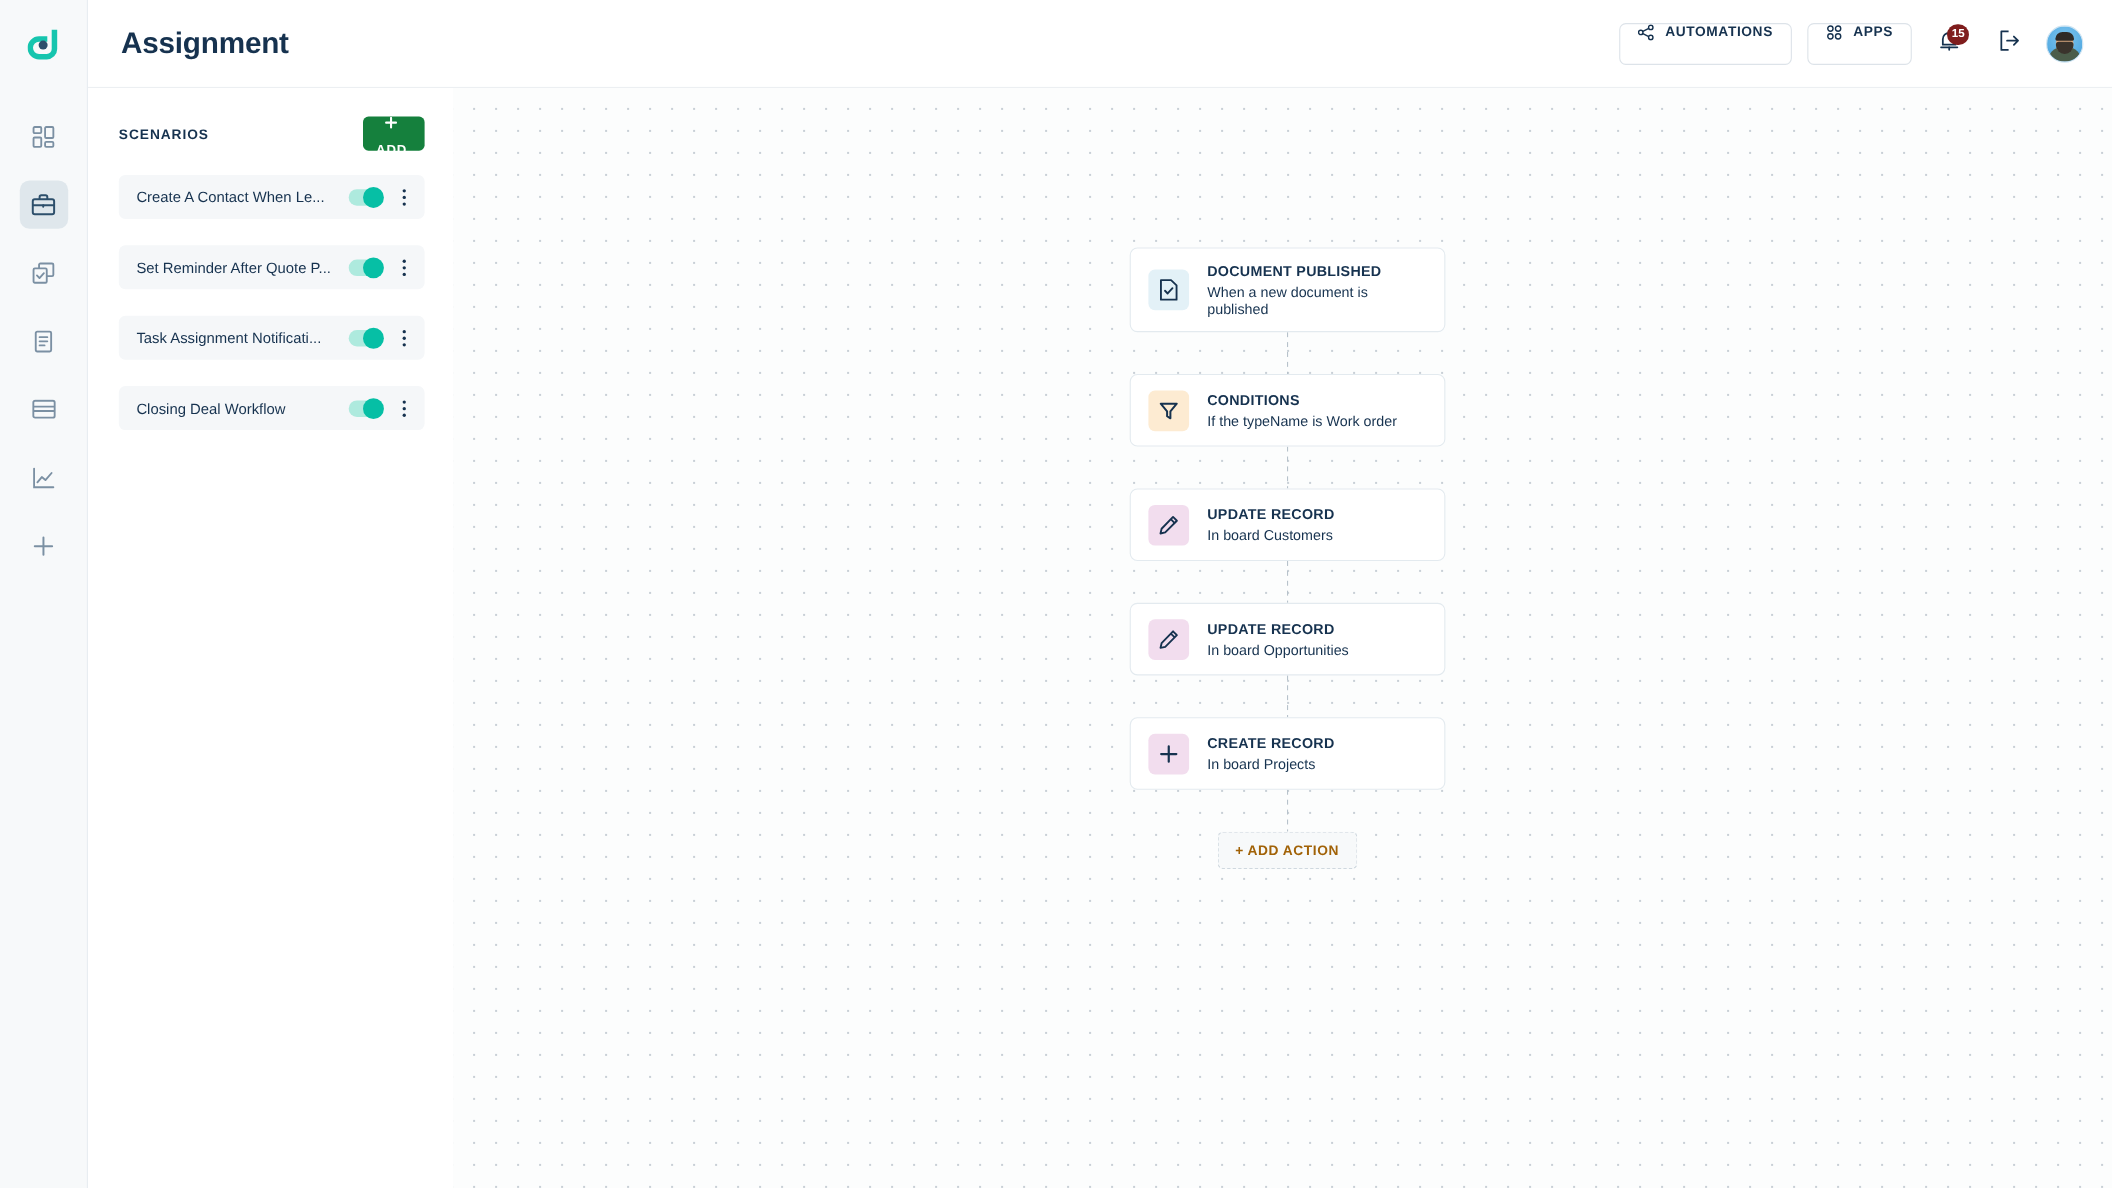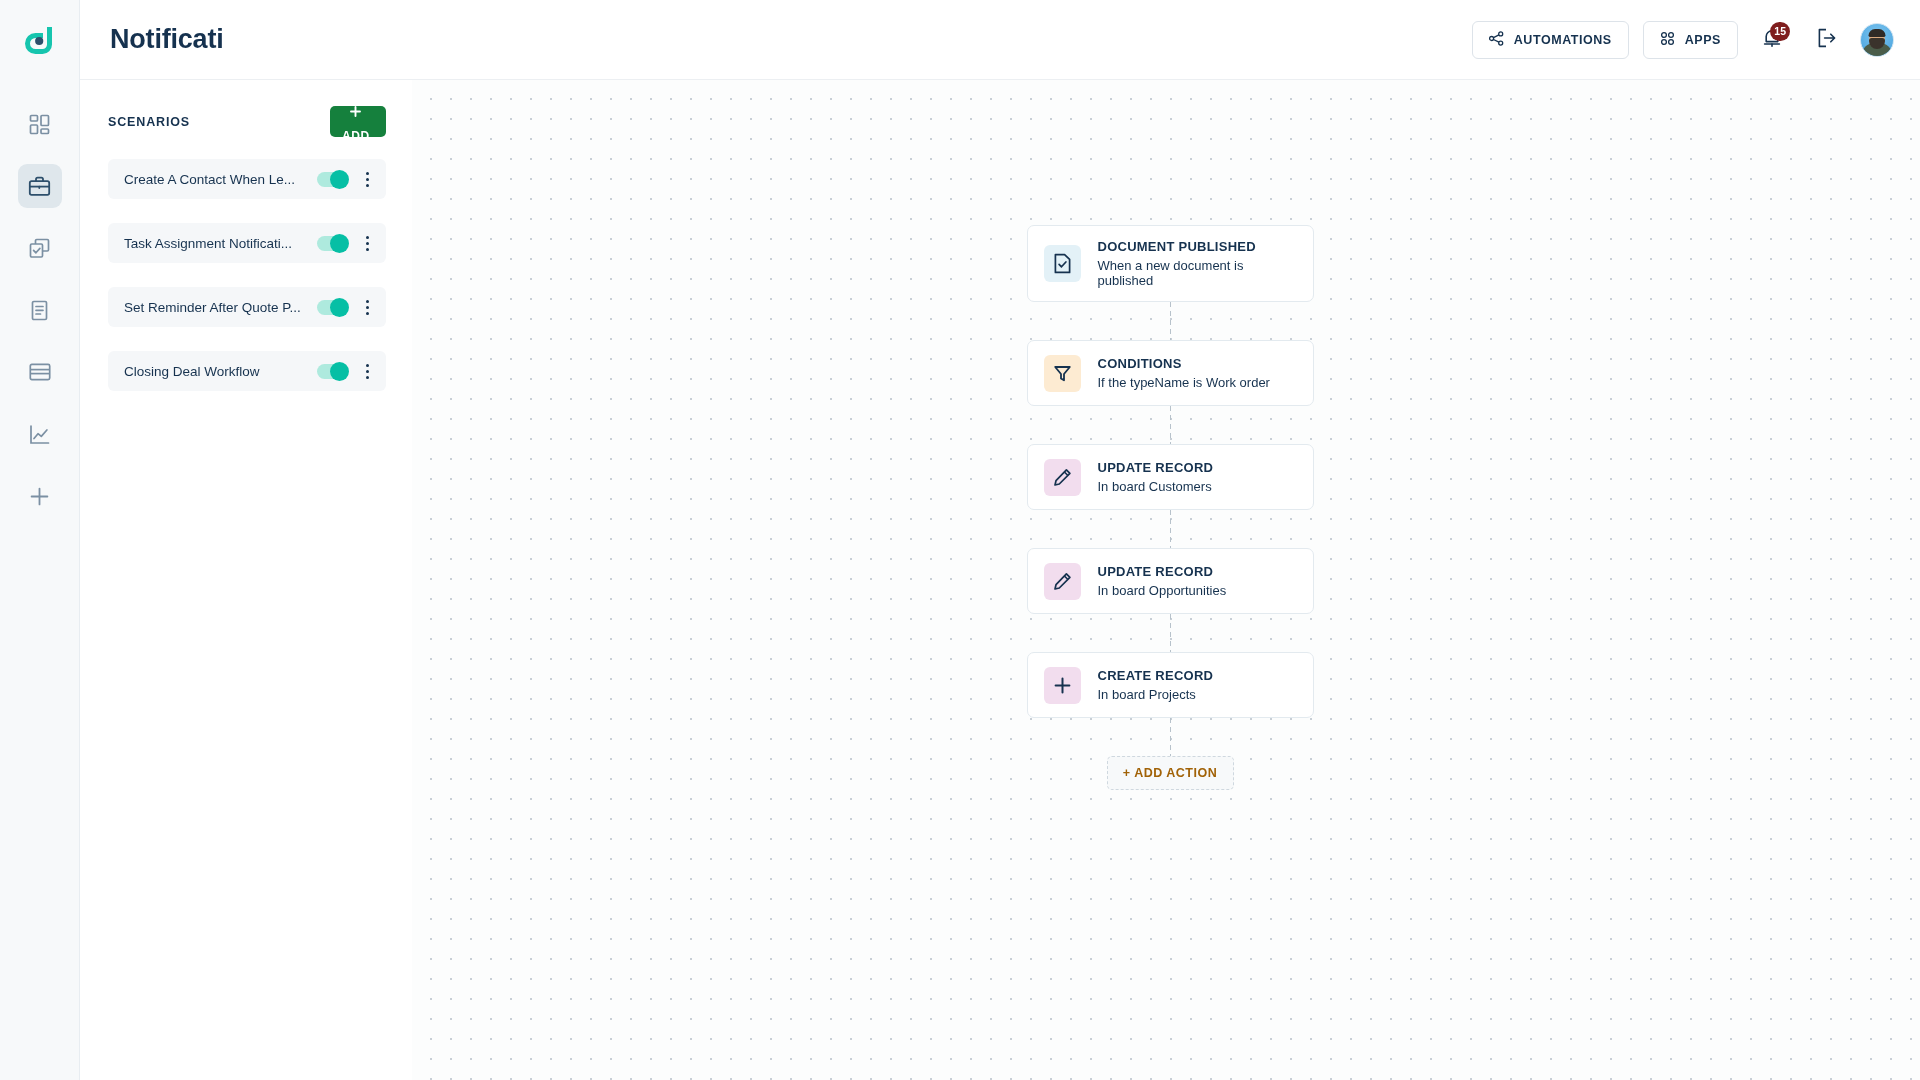--- a/index.html
+++ b/index.html
@@ -45,21 +45,21 @@
   }
   .page-title {
     font-size: 27px; font-weight: bold; color: #16324f;
     letter-spacing: -0.2px;
   }
   .header-right { margin-left: auto; display: flex; align-items: center; gap: 14px; }
   .hbtn {
     height: 38px; padding: 0 16px;
     border: 1px solid #dde3e9; border-radius: 6px;
     background: #fff;
-    display: flex; align-items: center; gap: 10px;
+    display: flex; gap: 10px;
     font-size: 12.5px; font-weight: bold; letter-spacing: 0.55px;
     color: #16324f; cursor: pointer;
   }
   .icon-btn {
     position: relative; width: 40px; height: 40px;
     display: flex; align-items: center; justify-content: center;
     cursor: pointer;
   }
   .badge {
     position: absolute; top: 2px; right: 2px;
@@ -281,21 +281,21 @@
           </svg>
         </span>
       </div>
 
     </div>
   </nav>
 
   <div class="main-col">
 
     <header class="header">
-      <h1 class="page-title">Notificati</h1>
+      <h1 class="page-title">Assignment</h1>
 
       <div class="header-right">
 
         <button class="hbtn">
           <span>
             <svg width="15" height="15" viewBox="0 0 15 15" fill="none" stroke="#16324f" stroke-width="1.3">
               <circle cx="11.7" cy="2.9" r="2"></circle>
               <circle cx="11.7" cy="12.1" r="2"></circle>
               <circle cx="2.6" cy="7.5" r="2"></circle>
               <path d="M4.5 6.6 L9.9 3.8 M4.5 8.5 L9.9 11.2"></path>
@@ -368,33 +368,33 @@
               <i class="knob"></i>
             </span>
           <span class="kebab">
               <i></i>
               <i></i>
               <i></i>
             </span>
         </div>
 
         <div class="scenario">
-          <span class="scenario-name">Task Assignment Notificati...</span>
+          <span class="scenario-name">Set Reminder After Quote P...</span>
           <span class="toggle">
               <i class="knob"></i>
             </span>
           <span class="kebab">
               <i></i>
               <i></i>
               <i></i>
             </span>
         </div>
 
         <div class="scenario">
-          <span class="scenario-name">Set Reminder After Quote P...</span>
+          <span class="scenario-name">Task Assignment Notificati...</span>
           <span class="toggle">
               <i class="knob"></i>
             </span>
           <span class="kebab">
               <i></i>
               <i></i>
               <i></i>
             </span>
         </div>
 

